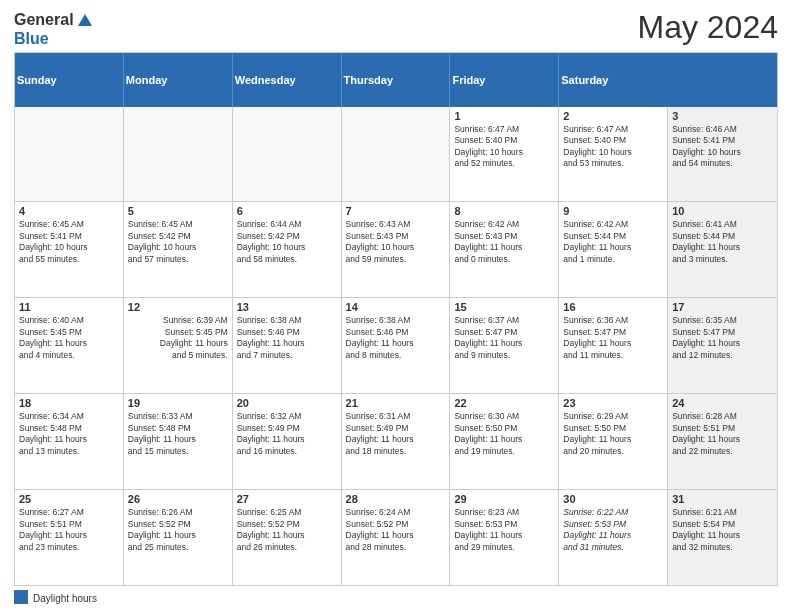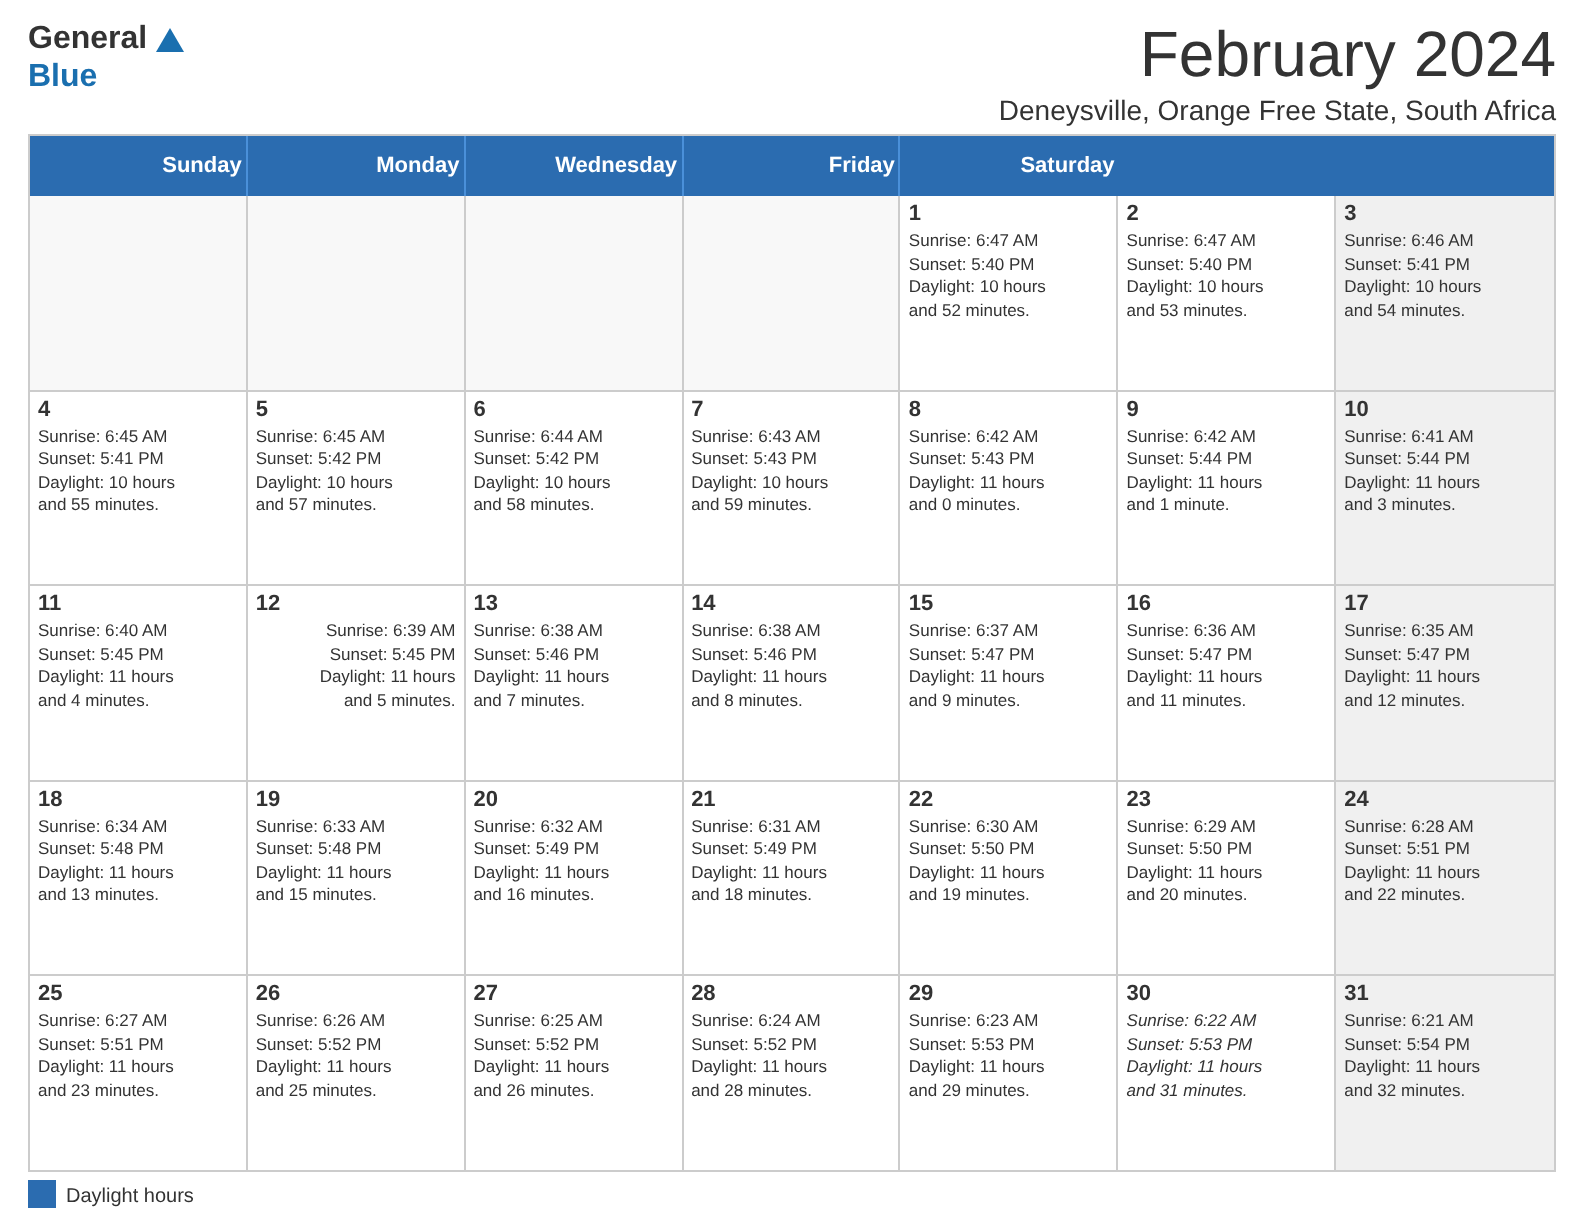--- a/index.html
+++ b/index.html
@@ -71,22 +71,22 @@
     }
     .cal-header {
       display: grid;
       grid-template-columns: repeat(7, 1fr);
       background: #2b6cb0;
     }
     .cal-header-cell {
       color: #fff;
       font-size: 11px;
       font-weight: bold;
-      text-align: right;
-      padding: 9px 2px;
+      text-align: left;
+      padding: 21px 2px;
       border-right: 1px solid #4a90d9;
     }
     .cal-header-cell:last-child { border-right: none; }
     .cal-body {
       flex: 1;
       display: flex;
       flex-direction: column;
     }
     .cal-row {
       display: grid;
@@ -143,30 +143,30 @@
         <span style="display:flex;align-items:center;">
           <span class="logo-general">General</span>
           <svg class="logo-icon" viewBox="0 0 18 18">
             <polygon points="9,2 16,14 2,14" fill="#1a6faf"></polygon>
           </svg>
         </span>
         <span class="logo-blue">Blue</span>
       </div>
     </div>
     <div class="title-area">
-      <div class="month-title">February 2024</div>
-      <div class="subtitle">Deneysville, Orange Free State, South Africa</div>
+      <div class="month-title">May 2024</div>
     </div>
   </div>
 
   <div class="calendar">
     <div class="cal-header">
     <div class="cal-header-cell">Sunday</div>
         <div class="cal-header-cell">Monday</div>
         <div class="cal-header-cell">Wednesday</div>
+        <div class="cal-header-cell">Thursday</div>
         <div class="cal-header-cell">Friday</div>
         <div class="cal-header-cell">Saturday</div>
       </div>
     <div class="cal-body">
     <div class="cal-row">
           <div class="cal-cell empty"></div>
           <div class="cal-cell empty"></div>
           <div class="cal-cell empty"></div>
           <div class="cal-cell empty"></div>
           <div class="cal-cell">

